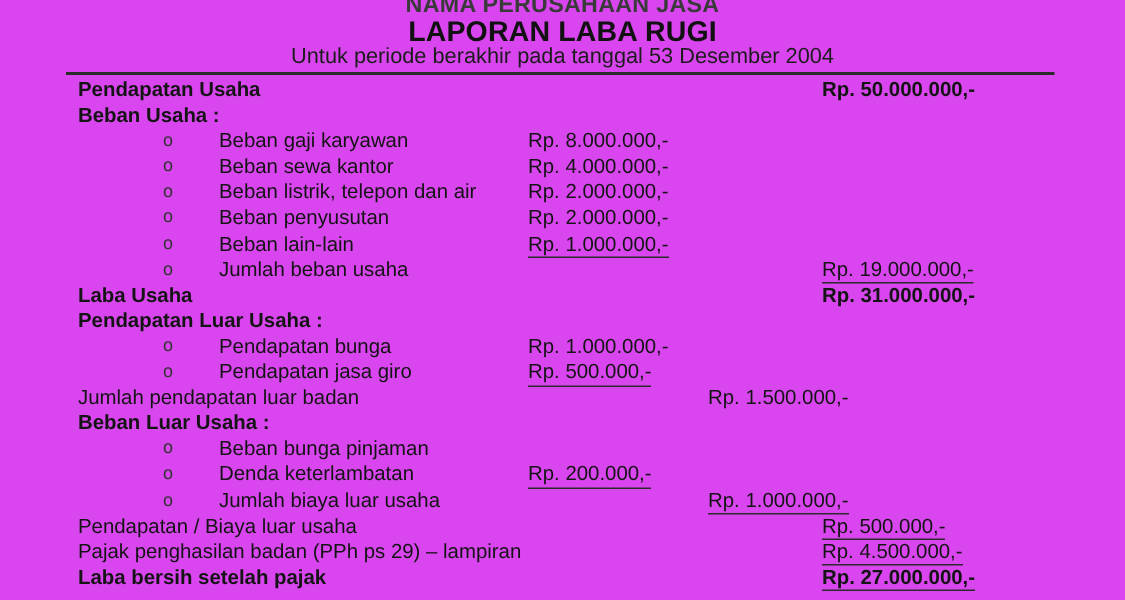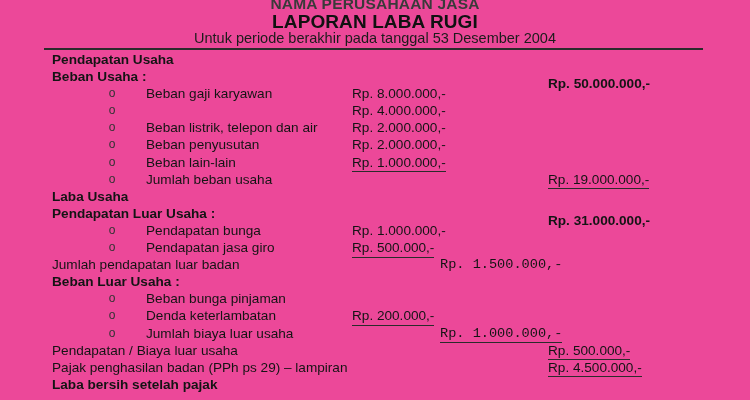--- a/index.html
+++ b/index.html
@@ -10,21 +10,21 @@
   }
   body {
     font-family: "Liberation Sans", sans-serif;
     color: #1a1a1a;
   }
   #page {
     position: relative;
     width: 750px;
     height: 400px;
     overflow: hidden;
-    background: #ec4899;
+    background: #d946ef;
   }
 
   
   .hdr {
     position: absolute;
     left: 0;
     width: 750px;
     text-align: center;
     white-space: nowrap;
   }
@@ -98,24 +98,24 @@
   .val {
     position: absolute;
     top: 0;
     white-space: nowrap;
     font-size: 13.6px;
     line-height: 17.1px;
     color: #141414;
     padding-bottom: 0.5px;
   }
   .col1 { left: 352px; }
-  .col2 { left: 440px; font-family: Liberation Mono, monospace; }
+  .col2 { left: 472px; }
   .col3 { left: 548px; }
   .val.ul { border-bottom: 1.6px solid #2b2b2b; }
-  .val.bold { font-weight: bold; margin-top: 24px; }
+  .val.bold { font-weight: bold; }
 </style>
 </head>
 <body>
 
 <div id="page">
 
   <div class="hdr" id="hdr-company">NAMA PERUSAHAAN JASA</div>
 
   <div class="hdr" id="hdr-title">LAPORAN LABA RUGI</div>
 
@@ -131,20 +131,21 @@
       <div class="row">
         <span class="label lvl0 bold">Beban Usaha :</span>
       </div>
       <div class="row">
         <span class="bullet">o</span>
         <span class="label lvl1">Beban gaji karyawan</span>
         <span class="val col1">Rp. 8.000.000,-</span>
       </div>
       <div class="row">
         <span class="bullet">o</span>
+        <span class="label lvl1">Beban sewa kantor</span>
         <span class="val col1">Rp. 4.000.000,-</span>
       </div>
       <div class="row">
         <span class="bullet">o</span>
         <span class="label lvl1">Beban listrik, telepon dan air</span>
         <span class="val col1">Rp. 2.000.000,-</span>
       </div>
       <div class="row">
         <span class="bullet">o</span>
         <span class="label lvl1">Beban penyusutan</span>

